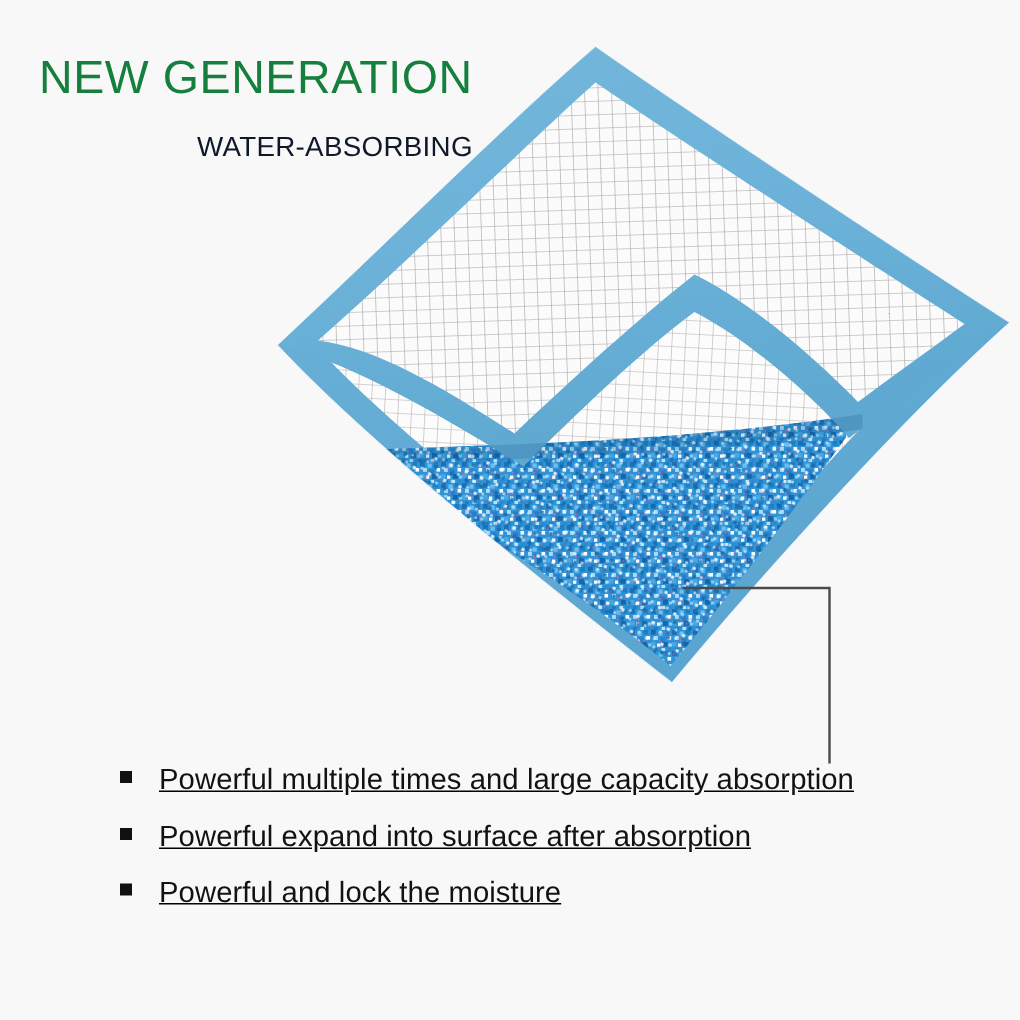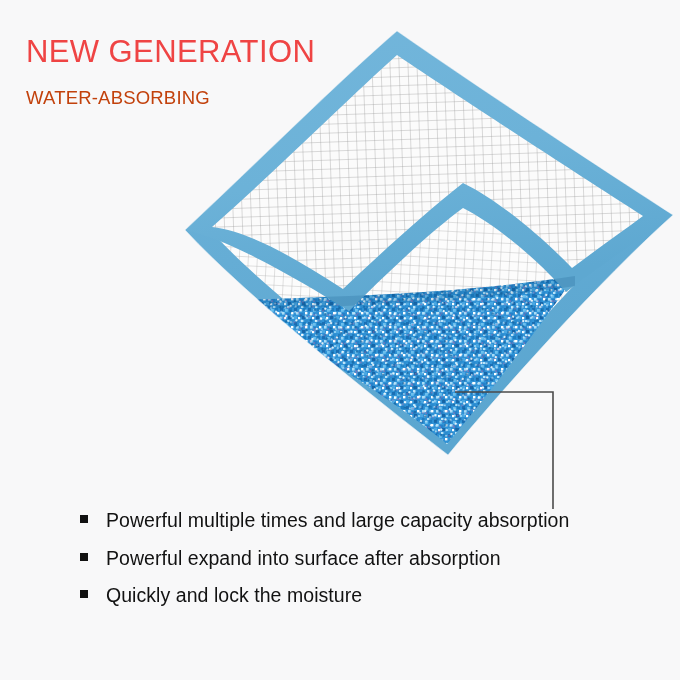--- a/index.html
+++ b/index.html
@@ -24,33 +24,34 @@
   .headings {
     position: absolute;
     left: 26px;
     top: 36px;
     z-index: 40;
   }
   .title-main {
     font-size: 31px;
     font-weight: 400;
     letter-spacing: 0.4px;
-    color: #ef4444;
+    color: #15803d;
     line-height: 1.0;
     margin: 0 0 22px 0;
     white-space: nowrap;
   }
   .title-sub-line {
     font-size: 18.5px;
     font-weight: 400;
     letter-spacing: 0.2px;
-    color: #c2410c;
+    color: #0f172a;
     line-height: 1.0;
     margin: 0 0 21px 0;
     white-space: nowrap;
+    text-align: right;
   }
 
   
   .pad-figure {
     position: absolute;
     left: 0;
     top: 0;
     width: 680px;
     height: 680px;
     z-index: 10;
@@ -74,20 +75,21 @@
 
   
   .features {
     position: absolute;
     left: 80px;
     top: 511px;
     z-index: 40;
     margin: 0;
     padding: 0;
     list-style: none;
+    text-decoration: underline;
   }
   .feature-item {
     display: flex;
     align-items: baseline;
     margin-bottom: 18px;
     white-space: nowrap;
   }
   .feature-bullet {
     display: inline-block;
     width: 8px;
@@ -238,17 +240,17 @@
     <li class="feature-item">
       <span class="feature-bullet"></span>
       <span class="feature-text">Powerful multiple times and large capacity absorption</span>
     </li>
     <li class="feature-item">
       <span class="feature-bullet"></span>
       <span class="feature-text">Powerful expand into surface after absorption</span>
     </li>
     <li class="feature-item">
       <span class="feature-bullet"></span>
-      <span class="feature-text">Quickly and lock the moisture</span>
+      <span class="feature-text">Powerful and lock the moisture</span>
     </li>
   </ul>
 
 </div>
 
 </body></html>

